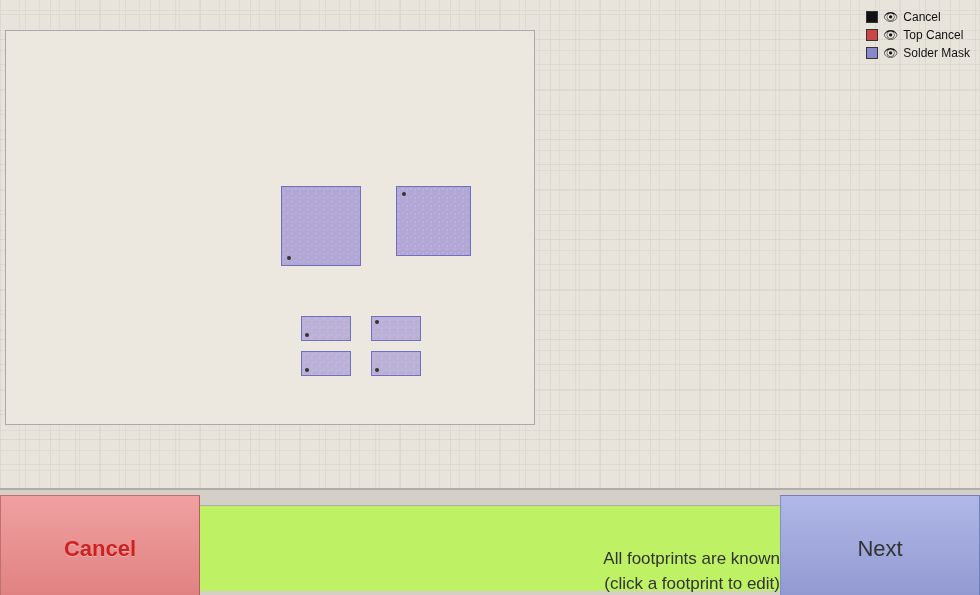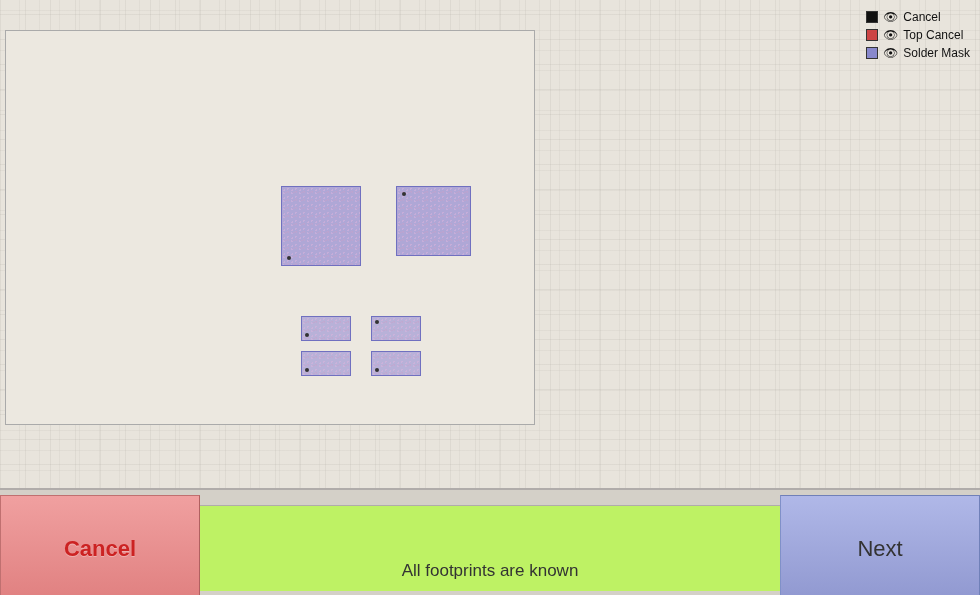--- a/index.html
+++ b/index.html
@@ -156,21 +156,21 @@
       font-size: 22px;
       font-weight: bold;
       color: #cc2222;
       text-shadow: 0 1px 0 rgba(255,255,255,0.3);
       flex-shrink: 0;
     }
 
     
     .status-msg {
       flex: 1;
-      text-align: center;
+      text-align: right;
       font-size: 17px;
       color: #333;
       line-height: 1.5;
       margin-top: 45px;
     }
 
     
     .btn-next {
       width: 200px;
       height: 107px;
@@ -253,17 +253,18 @@
 </div>
 
 <div class="separator"></div>
 
 <div class="bottom-bar">
 
   <button class="btn-cancel">Cancel</button>
 
   <div class="status-msg">
     <span>All footprints are known</span><br>
+    <span>(click a footprint to edit)</span>
   </div>
 
   <button class="btn-next">Next</button>
 
 </div>
 
 </body></html>

